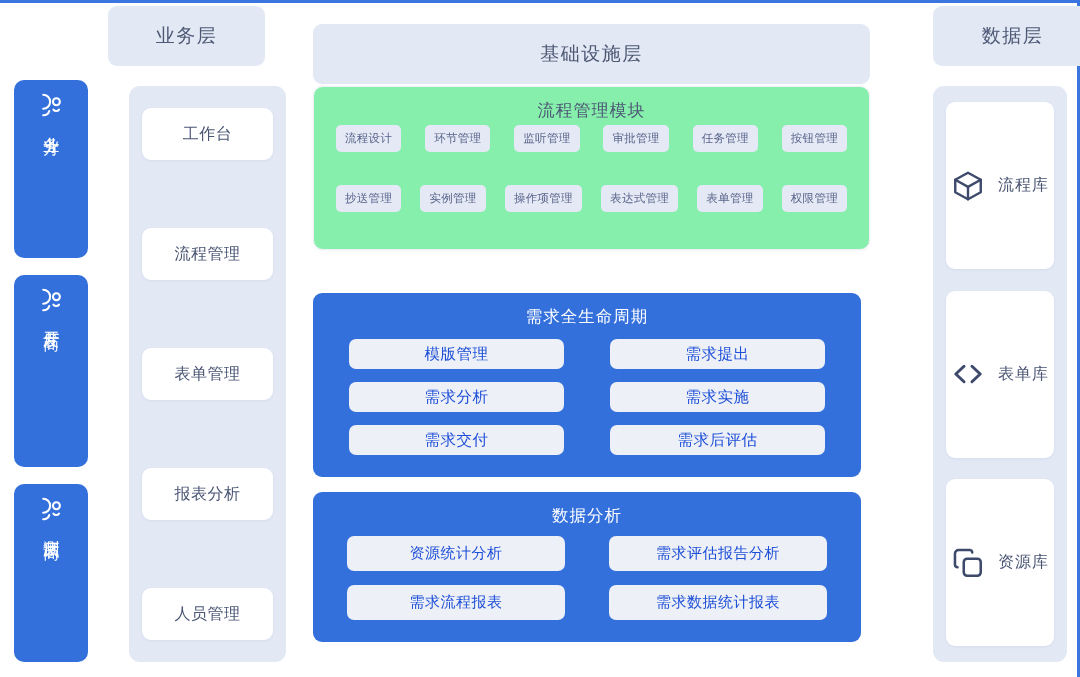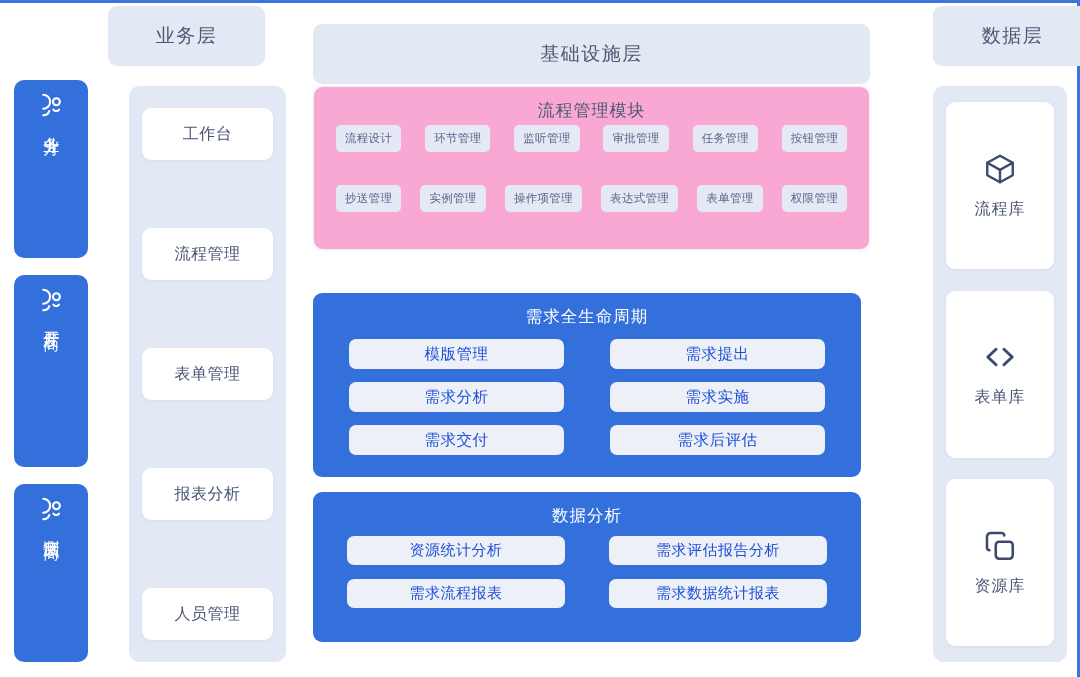--- a/index.html
+++ b/index.html
@@ -131,21 +131,21 @@
     width: 557px;
     height: 576px;
   }
 
   
   .proc-panel {
     position: absolute;
     left: 0; top: 0;
     width: 557px;
     height: 164px;
-    background: #f9a8d4;
+    background: #86efac;
     border: 1px solid #edf0f6;
     border-radius: 10px;
     box-sizing: border-box;
     box-shadow: 0 1px 4px rgba(80,100,150,0.06);
   }
   .proc-title {
     text-align: center;
     color: #4d5875;
     font-size: 17px;
     letter-spacing: 1px;
@@ -205,21 +205,21 @@
     border-radius: 7px;
     height: 30px;
     display: flex;
     align-items: center;
     justify-content: center;
     color: #1d4ed8;
     font-size: 15.5px;
     letter-spacing: 0.5px;
   }
   .blue-panel.analytics .pill {
-    height: 29px;
+    height: 35px;
     font-size: 15px;
   }
 
   
   .data-col {
     position: absolute;
     left: 933px;
     top: 86px;
     width: 134px;
     height: 576px;
@@ -229,21 +229,20 @@
     box-sizing: border-box;
     display: flex;
     flex-direction: column;
     justify-content: space-between;
   }
   .data-card {
     background: #ffffff;
     border-radius: 9px;
     height: 167px;
     display: flex;
-    flex-direction: column;
     align-items: center;
     justify-content: center;
     gap: 13px;
     box-shadow: 0 1px 3px rgba(70,90,140,0.07);
   }
   .data-icon {
     width: 34px;
     height: 34px;
     color: #3d4a6b;
     display: block;

